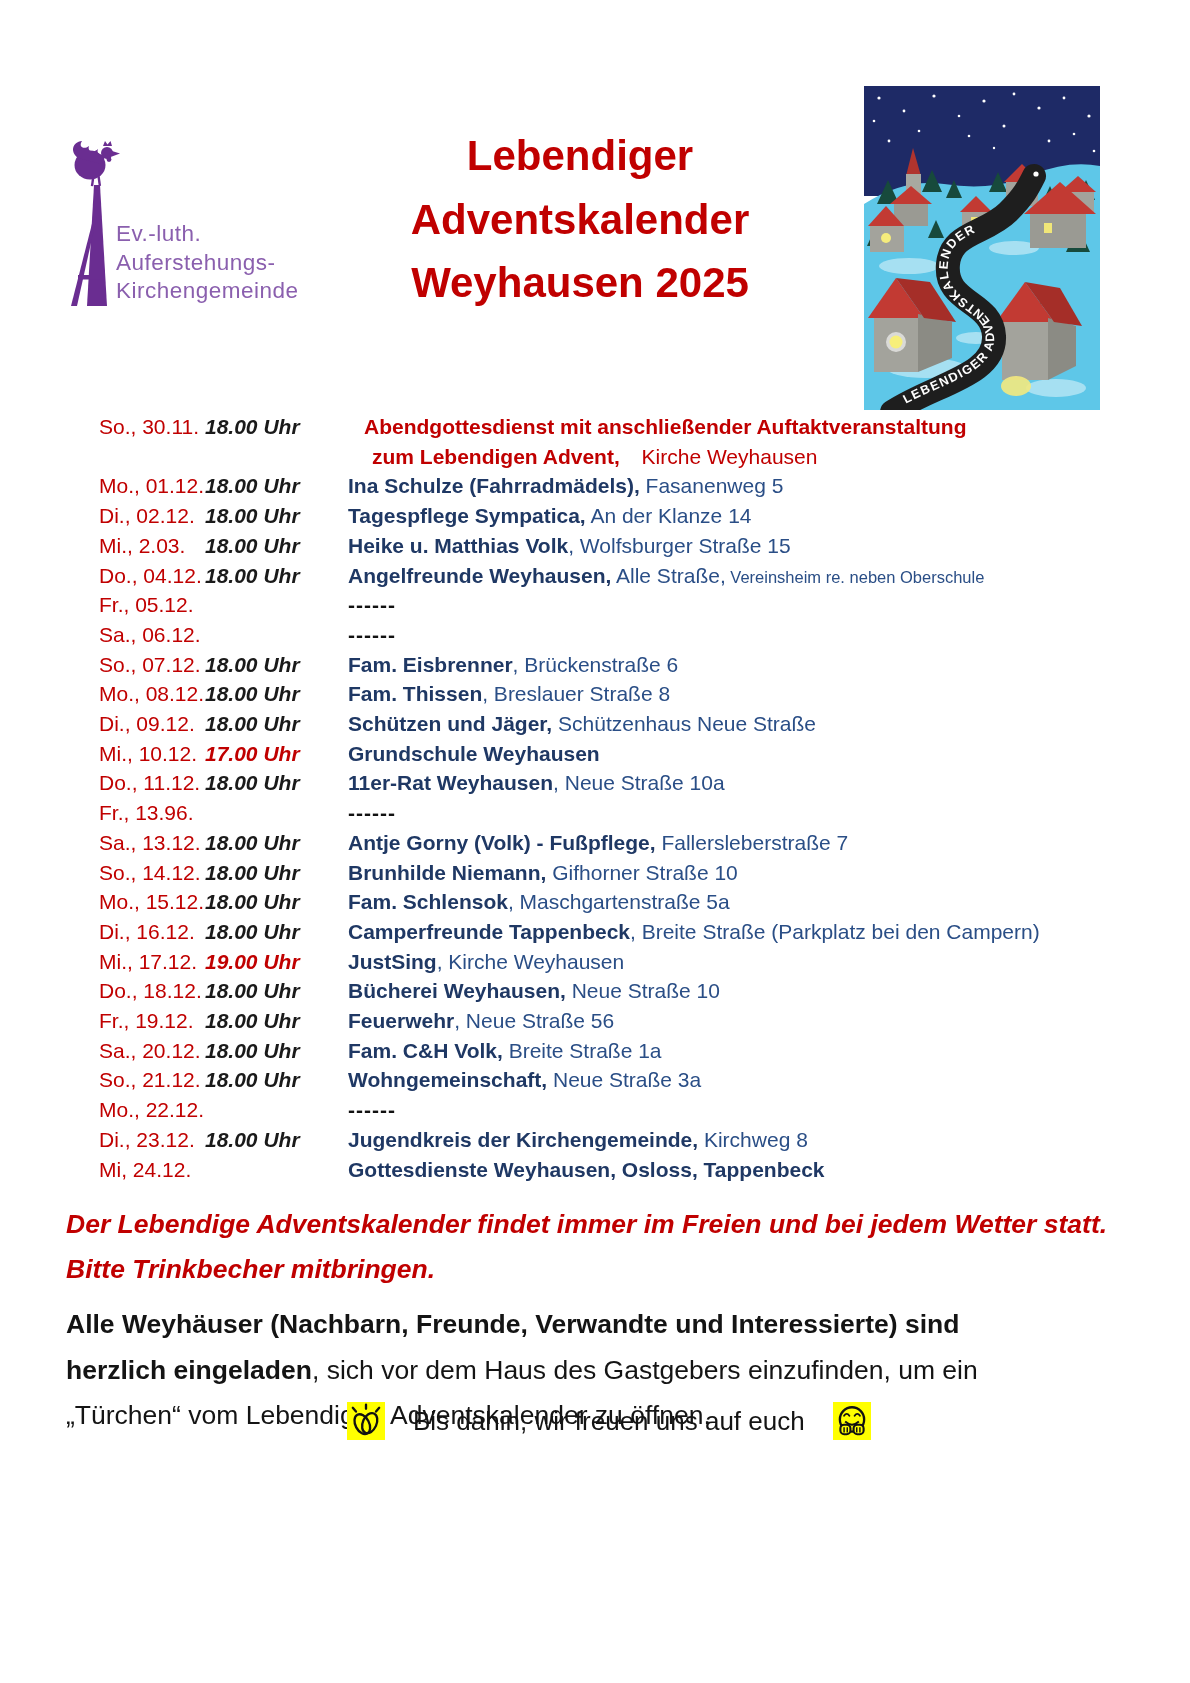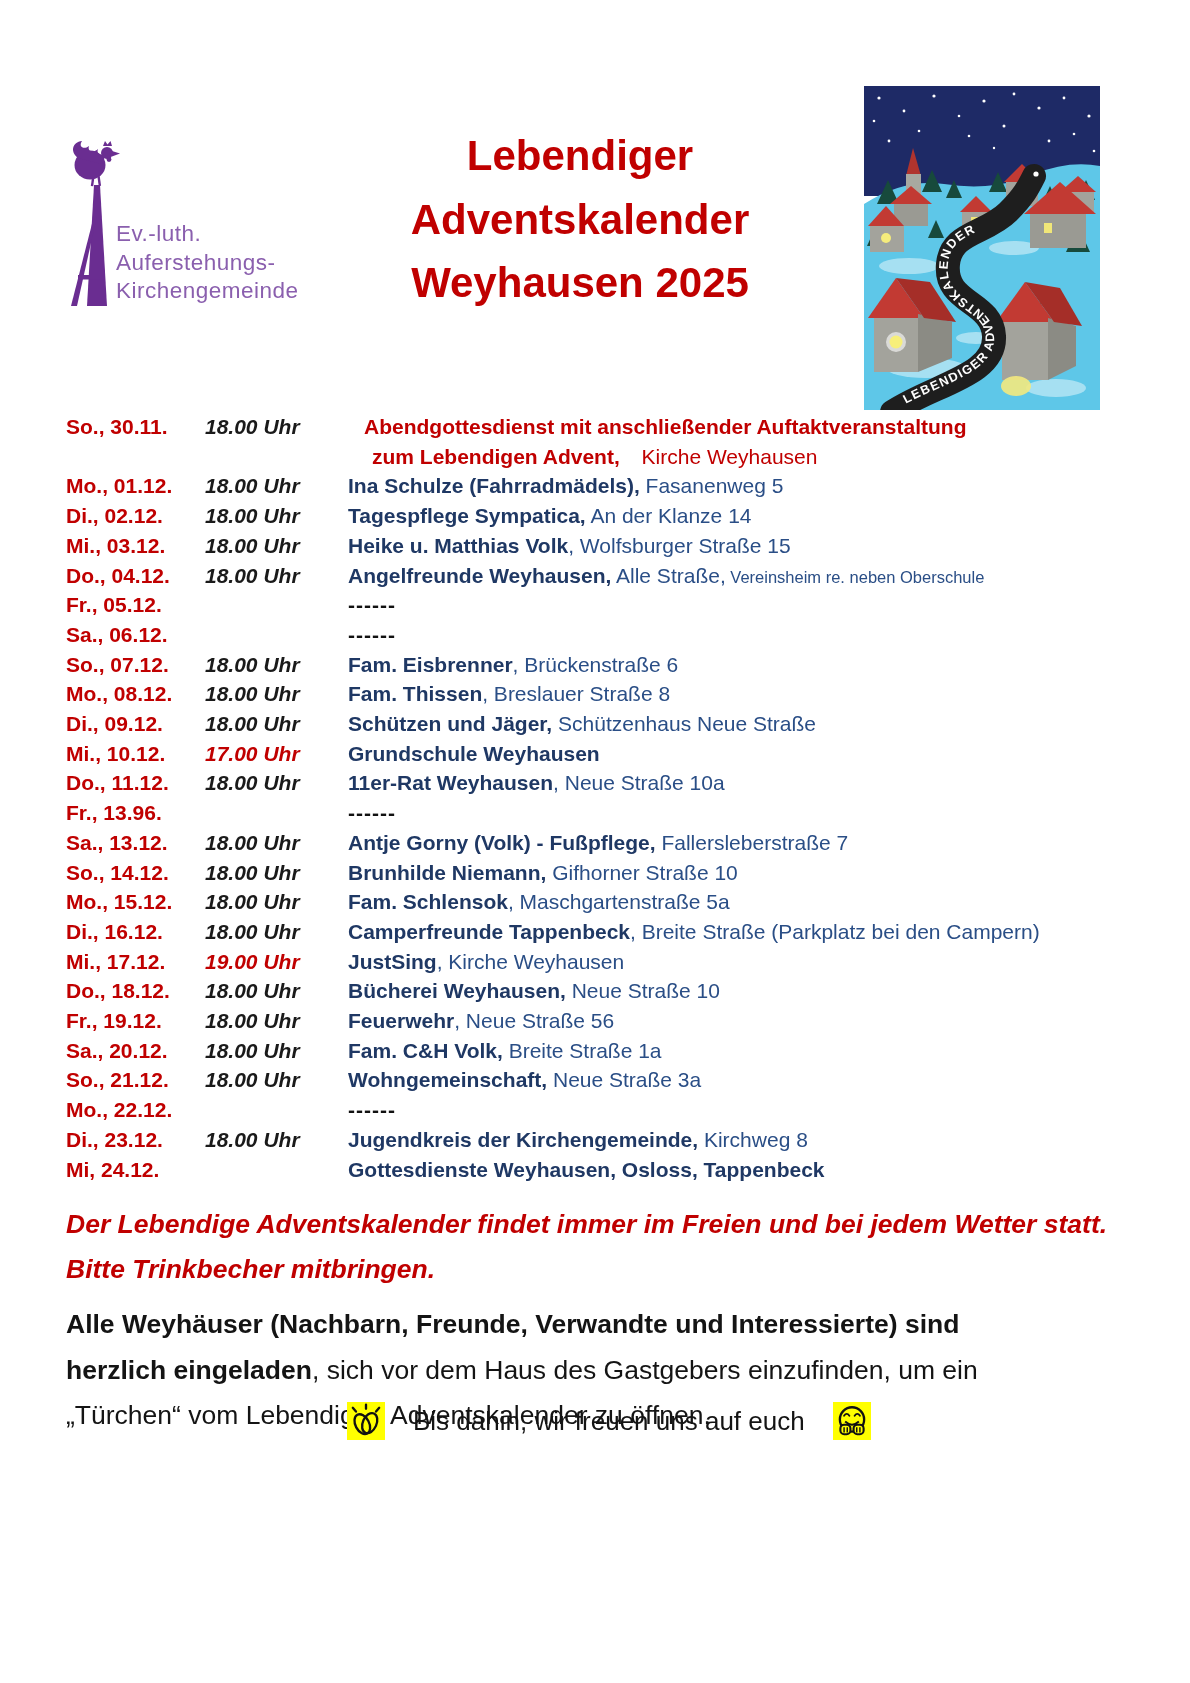--- a/index.html
+++ b/index.html
@@ -10,21 +10,21 @@
   .logo-wrap{position:absolute;left:66px;top:138px;width:230px;height:170px;}
   .logo-mark{position:absolute;left:0;top:0;}
   .org-name{position:absolute;left:50px;top:82px;font-size:22.5px;line-height:28.5px;color:#8a5fae;letter-spacing:.5px;}
   .doc-title{position:absolute;left:310px;top:124px;width:540px;text-align:center;
              font-size:42px;font-weight:bold;color:#c00000;line-height:63.5px;}
   .painting{position:absolute;left:864px;top:86px;width:236px;height:324px;}
 
   
   .schedule{position:absolute;left:66px;top:413px;width:1092px;font-size:21px;}
   .row{display:grid;grid-template-columns:139px 143px 1fr;line-height:27.7px;white-space:nowrap;}
-  .date{color:#c00000;font-weight:bold;}
+  .date{color:#c00000;font-weight:normal;margin-left:33px;}
   .time{color:#1a1a1a;font-weight:bold;font-style:italic;}
   .time.red{color:#c00000;}
   .event{color:#1f3864;font-weight:bold;}
   .rest{color:#2a4e86;font-weight:normal;}
   .rest-small{color:#2a4e86;font-weight:normal;font-size:16.5px;}
   .row.red .event,.row.red .rest,.row.red .rest-small{color:#c00000;margin-left:16px;}
   .row.dash .event{color:#111111;letter-spacing:1px;}
   .event.indent{padding-left:8px;text-align:right;}
 
   
@@ -175,21 +175,21 @@
       <span class="cell"><span class="event">Ina Schulze (Fahrradmädels),</span><span class="rest"> Fasanenweg 5</span><span class="rest-small"></span></span>
     </div>
 
     <div class="row">
       <span class="date">Di., 02.12.</span>
       <span class="time">18.00 Uhr</span>
       <span class="cell"><span class="event">Tagespflege Sympatica,</span><span class="rest"> An der Klanze 14</span><span class="rest-small"></span></span>
     </div>
 
     <div class="row">
-      <span class="date">Mi., 03.12.</span>
+      <span class="date">Mi., 2.03.</span>
       <span class="time">18.00 Uhr</span>
       <span class="cell"><span class="event">Heike u. Matthias Volk</span><span class="rest">, Wolfsburger Straße 15</span><span class="rest-small"></span></span>
     </div>
 
     <div class="row">
       <span class="date">Do., 04.12.</span>
       <span class="time">18.00 Uhr</span>
       <span class="cell"><span class="event">Angelfreunde Weyhausen,</span><span class="rest"> Alle Straße,</span><span class="rest-small"> Vereinsheim re. neben Oberschule</span></span>
     </div>
 

